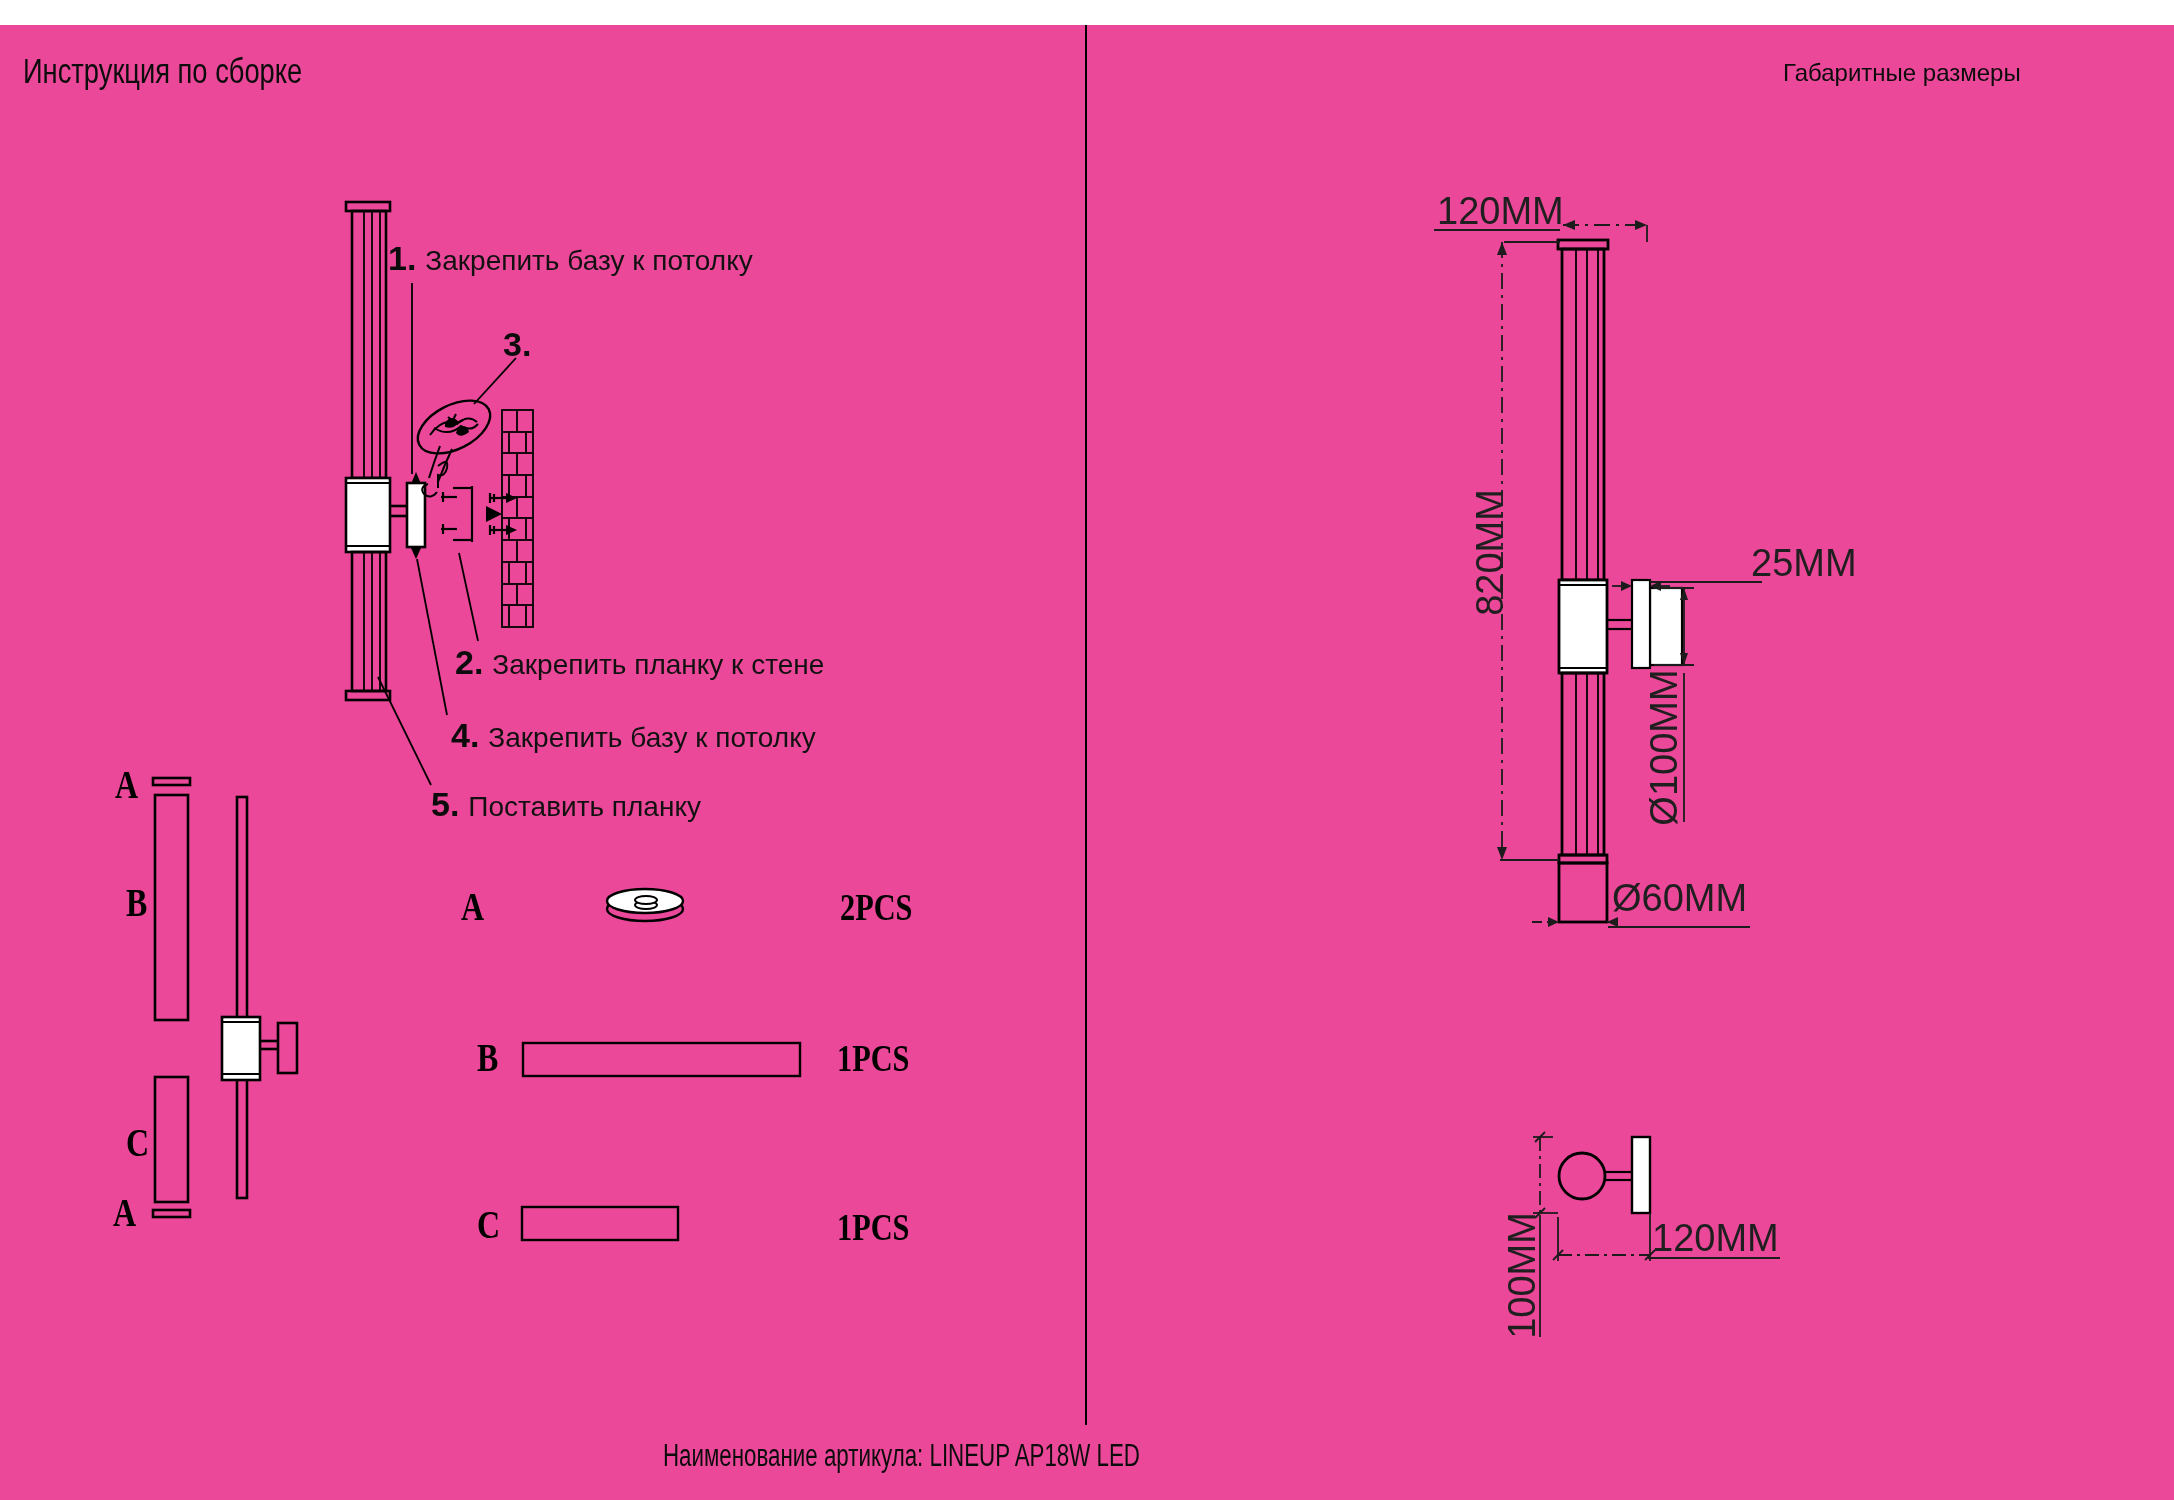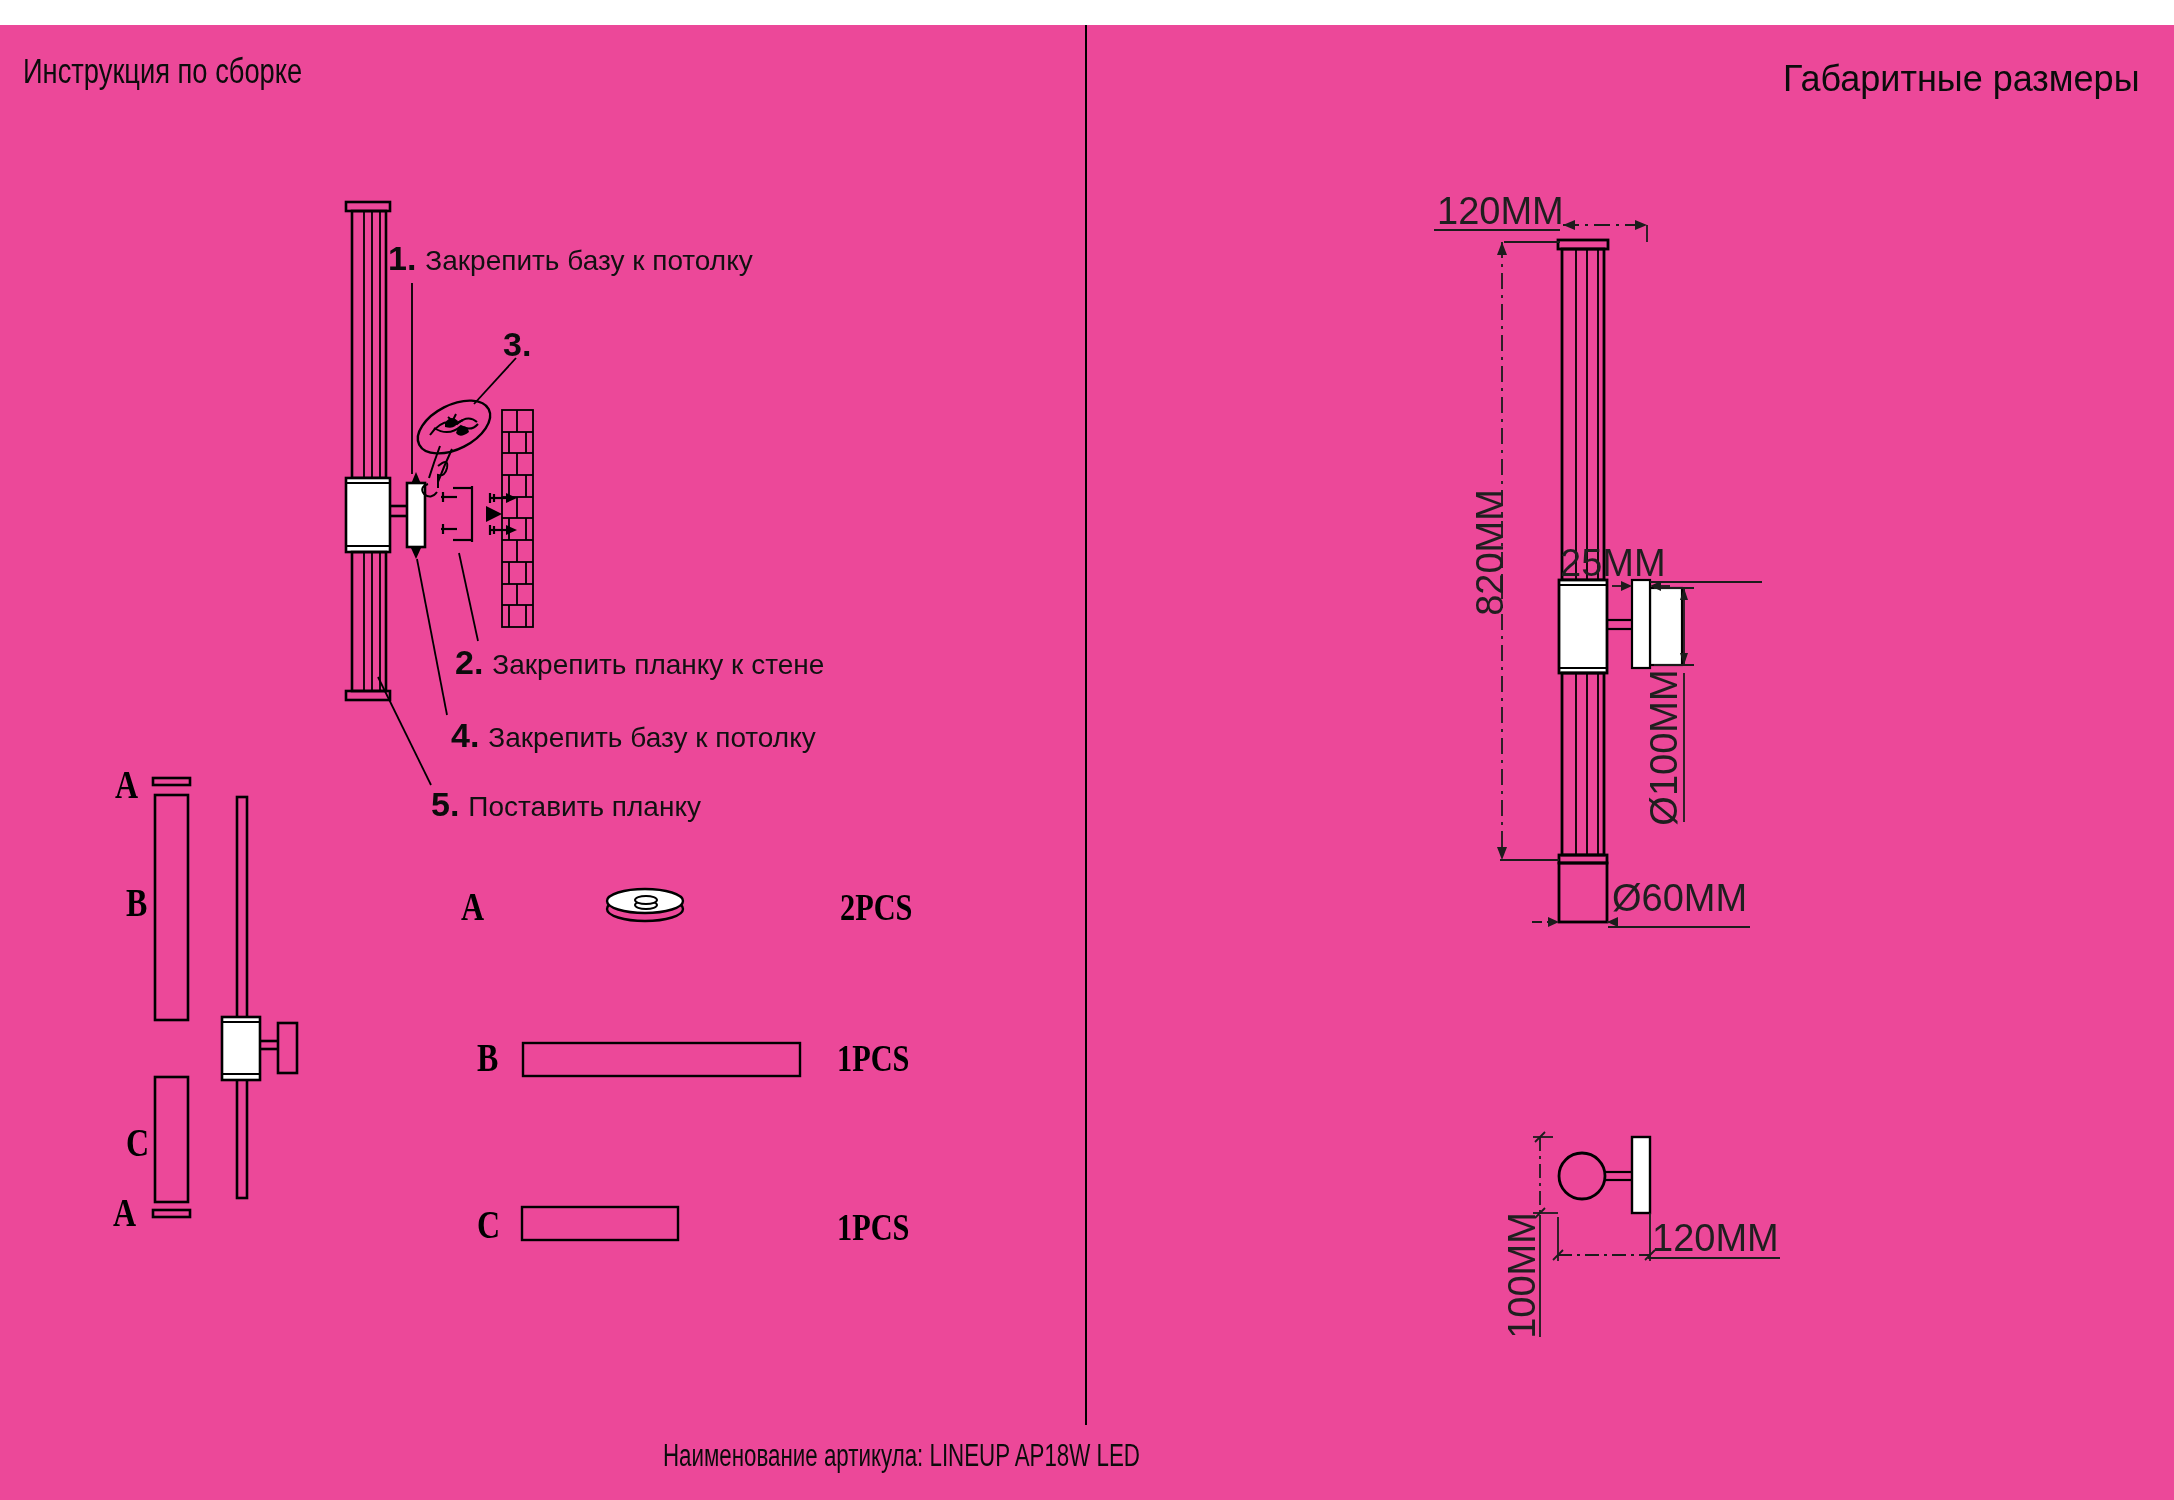--- a/index.html
+++ b/index.html
@@ -219,21 +219,21 @@
       <line x1="1650" y1="1188" x2="1650" y2="1236"></line>
       <line x1="1558" y1="1230" x2="1650" y2="1230" stroke-dasharray="14 5 3 5"></line>
       <line x1="1553" y1="1235" x2="1563" y2="1225"></line>
       <line x1="1645" y1="1235" x2="1655" y2="1225"></line>
       <line x1="1648" y1="1233" x2="1780" y2="1233"></line>
     </g>
   </svg>
 
   <div class="abs title cond" style="left:23px;top:28px;">Инструкция по сборке</div>
 
-  <div class="abs title" style="left:1783px;top:36px;font-size:36px;">Габаритные размеры</div>
+  <div class="abs title" style="left:1783px;top:36px;font-size:24px;">Габаритные размеры</div>
 
   <div class="step" style="left:388px;top:214px;">
     <span class="step-num">1.</span>
     <span class="step-text">Закрепить базу к потолку</span>
   </div>
   <div class="step" style="left:503px;top:300px;">
     <span class="step-num">3.</span>
   </div>
   <div class="step" style="left:455px;top:618px;">
     <span class="step-num">2.</span>
@@ -261,21 +261,21 @@
 
   <div class="abs plabel" style="left:477px;top:1180px;">C</div>
   <div class="abs qty" style="left:837px;top:1184px;">1PCS</div>
 
   <div class="abs dim" style="left:1437px;top:167px;">120MM</div>
 
   <div class="dimbox" style="left:1425px;top:508px;width:130px;height:38px;">
     <span class="dim rot" style="display:block;">820MM</span>
   </div>
 
-  <div class="abs dim" style="left:1560px;top:519px;">25MM</div>
+  <div class="abs dim" style="left:1751px;top:519px;">25MM</div>
 
   <div class="dimbox" style="left:1584px;top:703px;width:160px;height:38px;">
     <span class="dim rot" style="display:block;">Ø100MM</span>
   </div>
 
   <div class="abs dim" style="left:1612px;top:854px;">Ø60MM</div>
 
   <div class="dimbox" style="left:1458px;top:1231px;width:128px;height:38px;">
     <span class="dim rot" style="display:block;">100MM</span>
   </div>

